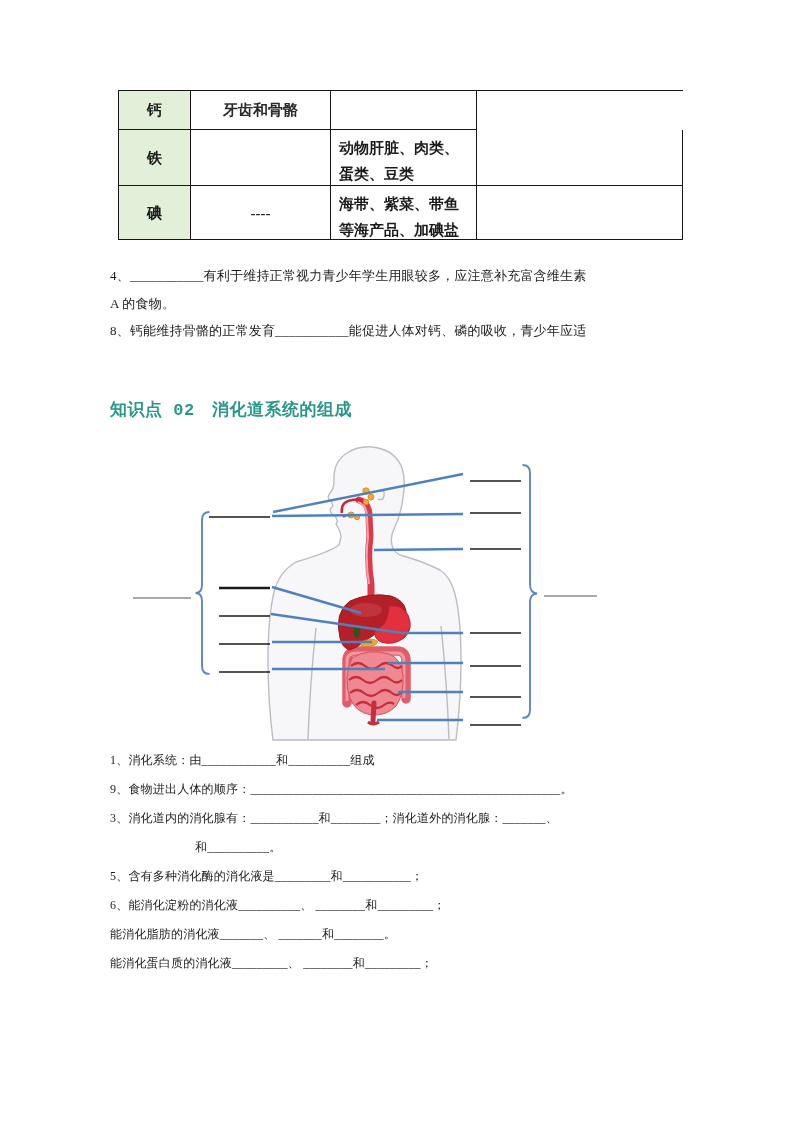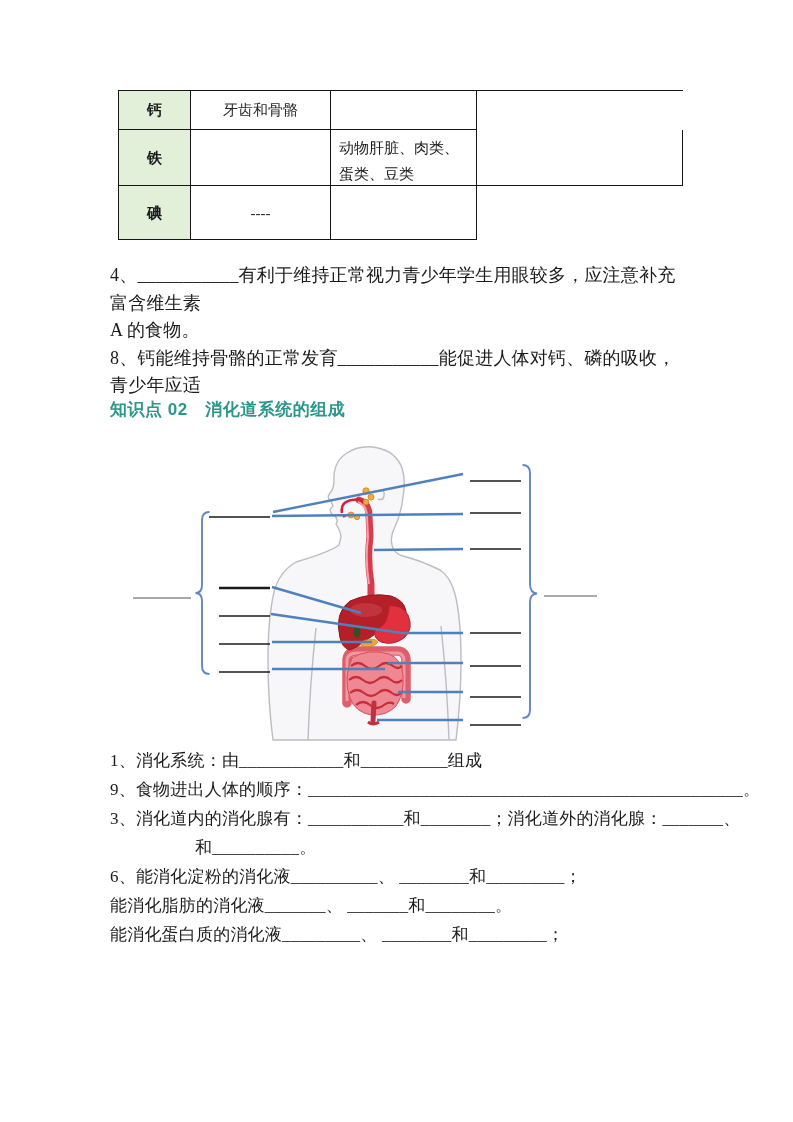--- a/index.html
+++ b/index.html
@@ -7,39 +7,39 @@
     position:relative; width:793px; height:1122px; margin:0 auto;
     background:#ffffff; overflow:hidden;
     font-family:"Liberation Serif","DejaVu Serif",serif;
     color:#1b1b1b;
   }
   
   .doc-table { position:absolute; left:118px; top:90px;
     border-top:1.6px solid #161616; border-left:1.6px solid #161616; }
   .t-row { display:grid; grid-template-columns:72px 140px 146px 206px; }
   .cell { box-sizing:border-box; border-right:1.6px solid #161616; border-bottom:1.6px solid #161616;
-    font-size:15px; display:flex; align-items:center; line-height:26px; }
+    font-size:15px; display:flex; align-items:center; line-height:26px;font-weight:bold; }
   .cell.mineral { background:#e2efd9; justify-content:center; font-weight:bold; }
   .cell.func { justify-content:center; color:#2a2a2a; }
   .cell.src { align-items:flex-start; padding:5px 8px; }
   .row-1 .cell { height:39px; } .row-1 .cell.src { padding-top:6px; }
   .row-2 .cell { height:56px; }
   .row-3 .cell { height:54px; }
   
   .intro { position:absolute; left:110px; top:262px; width:578px;
-    font-size:18px; line-height:27.5px; letter-spacing:0.2px; }
+    font-size:13px; line-height:27.5px; letter-spacing:0.2px; }
   
   .heading { position:absolute; left:110px; top:398px;
-    font-family:Liberation Sans, sans-serif;
+    font-family:Liberation Mono, monospace;
     font-size:17px; font-weight:bold; color:#2b968a; letter-spacing:0.5px; }
   
   .diagram { position:absolute; left:110px; top:437px; width:580px; height:306px; }
   
   .questions { position:absolute; left:110px; top:746px; width:582px;
-    font-size:17px; line-height:29px; letter-spacing:0.2px; }
+    font-size:12px; line-height:29px; letter-spacing:0.2px; }
   .q-line { white-space:nowrap; }
   .q-line.indent { padding-left:85px; }
 </style>
 </head>
 <body>
 
 <div class="page">
 
   <div class="doc-table">
     <div class="t-row row-1">
@@ -49,20 +49,21 @@
     </div>
     <div class="t-row row-2">
       <div class="cell mineral">铁</div>
       <div class="cell func"></div>
       <div class="cell src">动物肝脏、肉类、蛋类、豆类</div>
       <div class="cell note"></div>
     </div>
     <div class="t-row row-3">
       <div class="cell mineral">碘</div>
       <div class="cell func">----</div>
+      <div class="cell src">海带、紫菜、带鱼等海产品、加碘盐</div>
       <div class="cell note"></div>
     </div>
   </div>
 
   <div class="intro">
     <div class="i-line">4、___________有利于维持正常视力青少年学生用眼较多，应注意补充富含维生素</div>
     <div class="i-line">A 的食物。</div>
     <div class="i-line">8、钙能维持骨骼的正常发育___________能促进人体对钙、磷的吸收，青少年应适</div>
   </div>
 
@@ -174,18 +175,19 @@
       <line x1="133" y1="598" x2="191" y2="598"></line>
       <line x1="544" y1="596" x2="597" y2="596"></line>
     </g>
   </svg>
 
   <div class="questions">
     <div class="q-line">1、消化系统：由____________和__________组成</div>
     <div class="q-line">9、食物进出人体的顺序：__________________________________________________。</div>
     <div class="q-line">3、消化道内的消化腺有：___________和________；消化道外的消化腺：_______、</div>
     <div class="q-line indent">和__________。</div>
+    <div class="q-line">5、含有多种消化酶的消化液是_________和___________；</div>
     <div class="q-line">6、能消化淀粉的消化液__________、 ________和_________；</div>
     <div class="q-line">能消化脂肪的消化液_______、 _______和________。</div>
     <div class="q-line">能消化蛋白质的消化液_________、 ________和_________；</div>
   </div>
 
 </div>
 
 </body></html>

